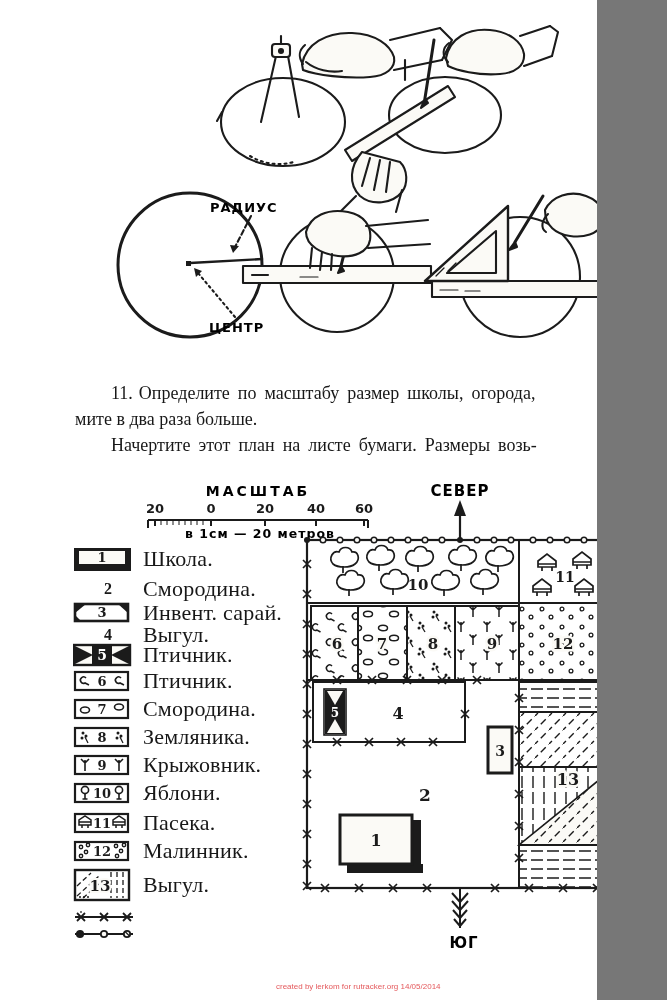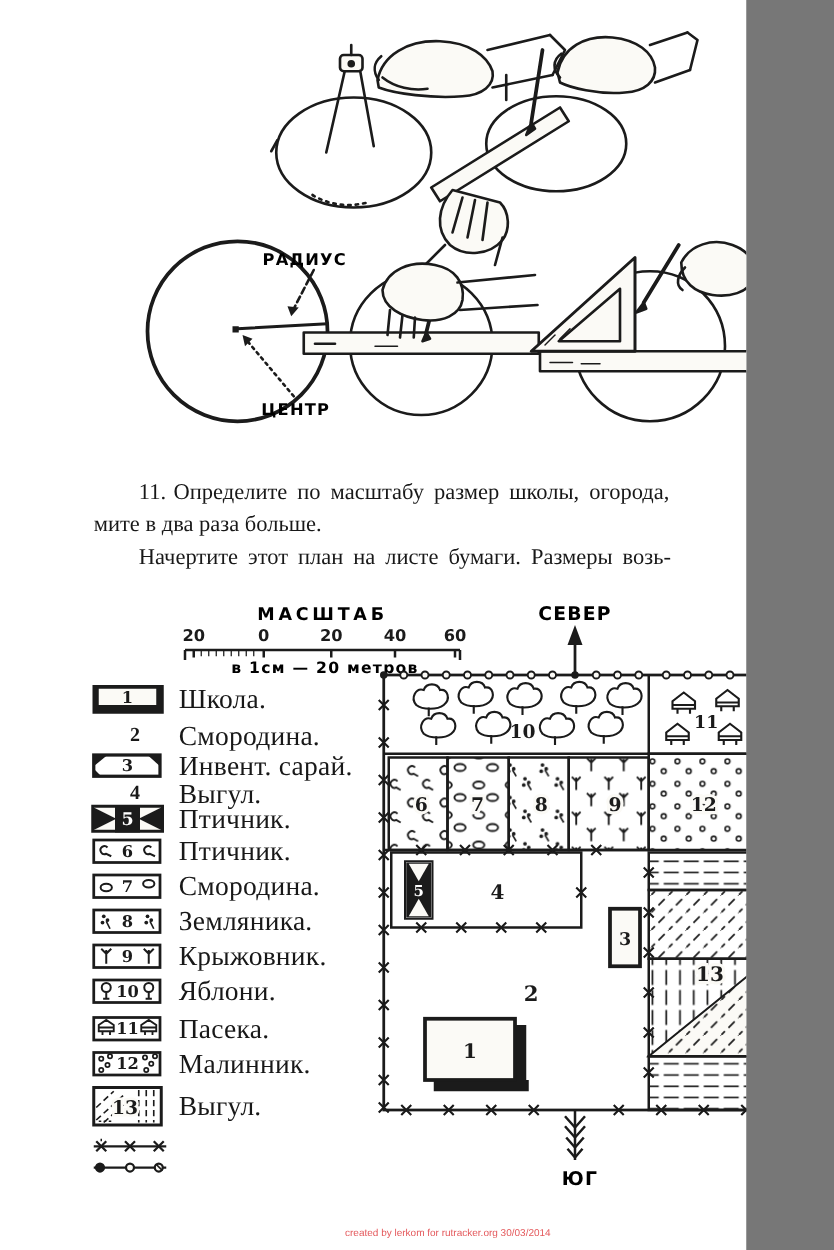--- a/index.html
+++ b/index.html
@@ -582,15 +582,15 @@
       <line x1="163" y1="410" x2="163" y2="450"></line>
       <path d="M163,424 L155,415 M163,424 L171,415"></path>
       <path d="M163,432 L155,423 M163,432 L171,423"></path>
       <path d="M163,440 L156,432 M163,440 L170,432"></path>
       <path d="M163,448 L157,441 M163,448 L169,441"></path>
     </g>
     <text x="167" y="470" text-anchor="middle" class="sans-b" font-size="15" letter-spacing="1">ЮГ</text>
   </svg>
 
   <div id="pageno" class="abs">19</div>
-  <div id="watermark" class="abs">created by lerkom for rutracker.org 30/03/2014</div>
+  <div id="watermark" class="abs">created by lerkom for rutracker.org 14/05/2014</div>
 
 </div>
 
 </body></html>

